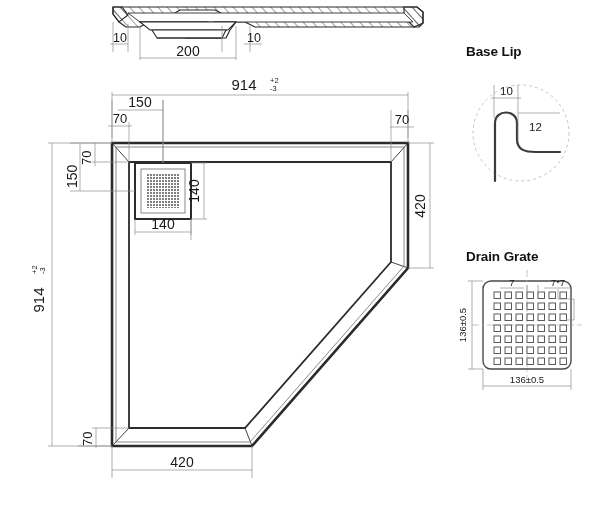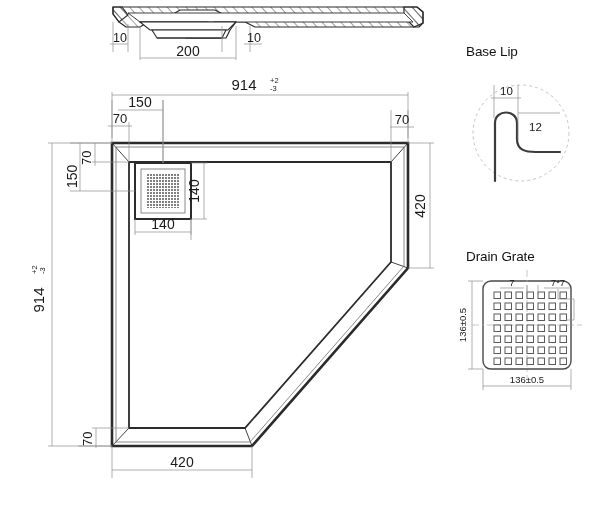--- a/index.html
+++ b/index.html
@@ -8,21 +8,21 @@
     font-family:"Liberation Sans", sans-serif;
     color:#1a1a1a;
   }
   #root{position:absolute;left:0;top:0;width:600px;height:388px;}
   svg{display:block;}
   .sheet{position:absolute;left:0;top:0;}
 
   .detail-title{
     position:absolute;
     font-family:"Liberation Sans", sans-serif;
-    font-weight:normal;
+    font-weight:bold;
     font-size:13.5px;
     letter-spacing:-0.1px;
     color:#111111;
     white-space:nowrap;
   }
   #base-lip-title{left:466px;top:44px;}
   #drain-grate-title{left:466px;top:249px;text-align:right;}
 </style>
 </head>
 <body>

